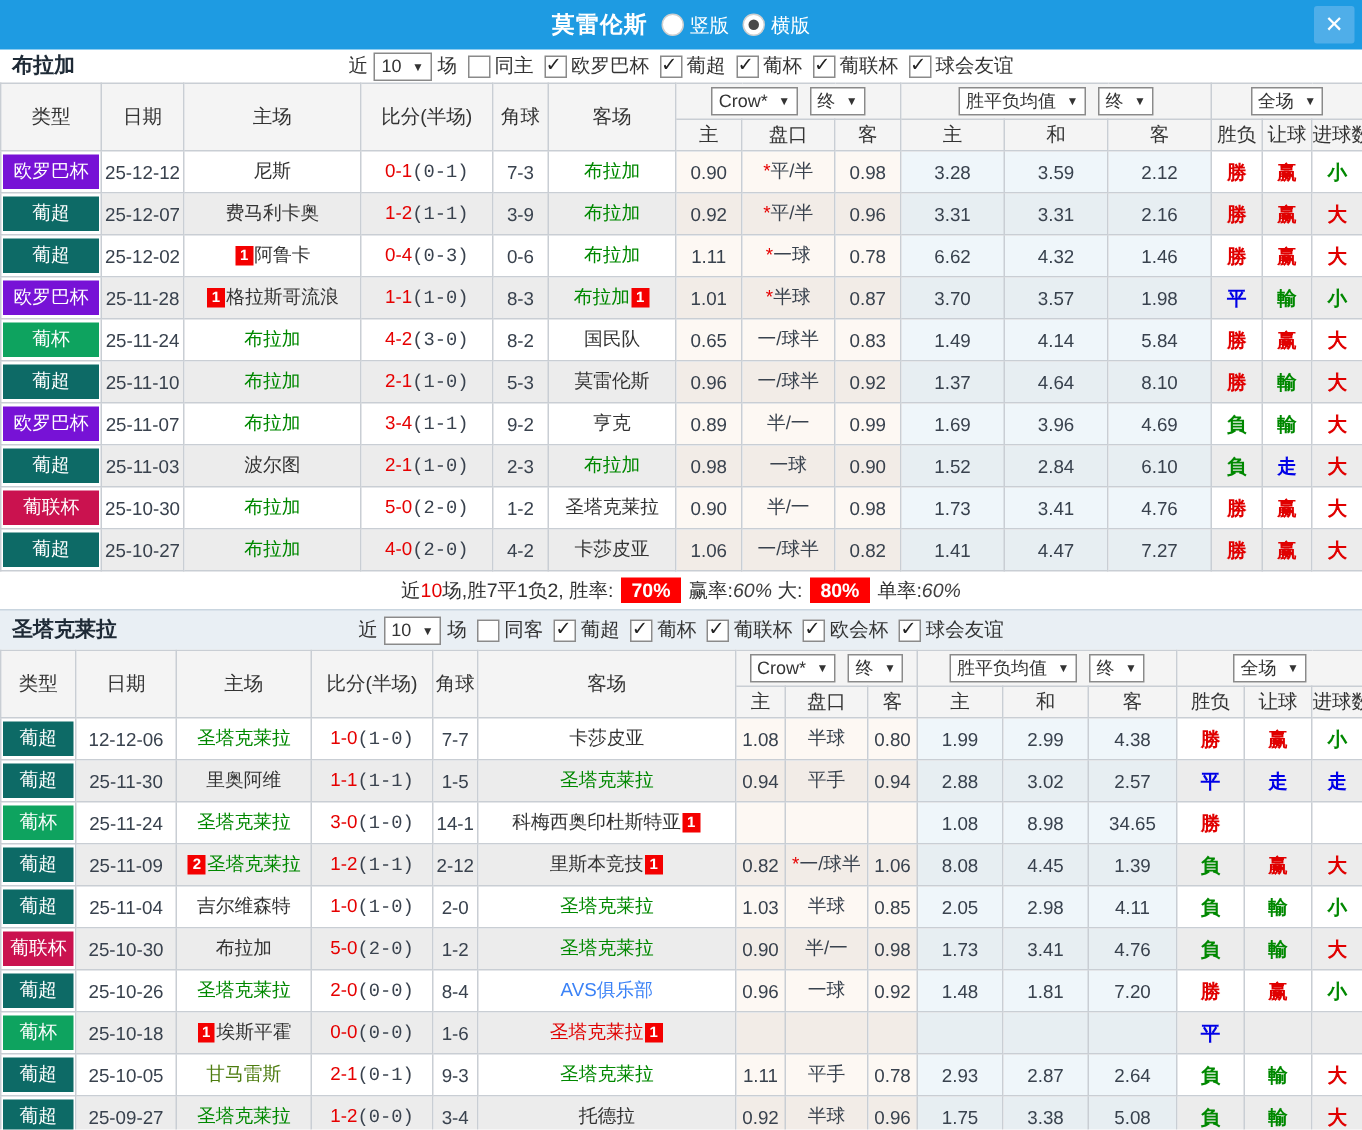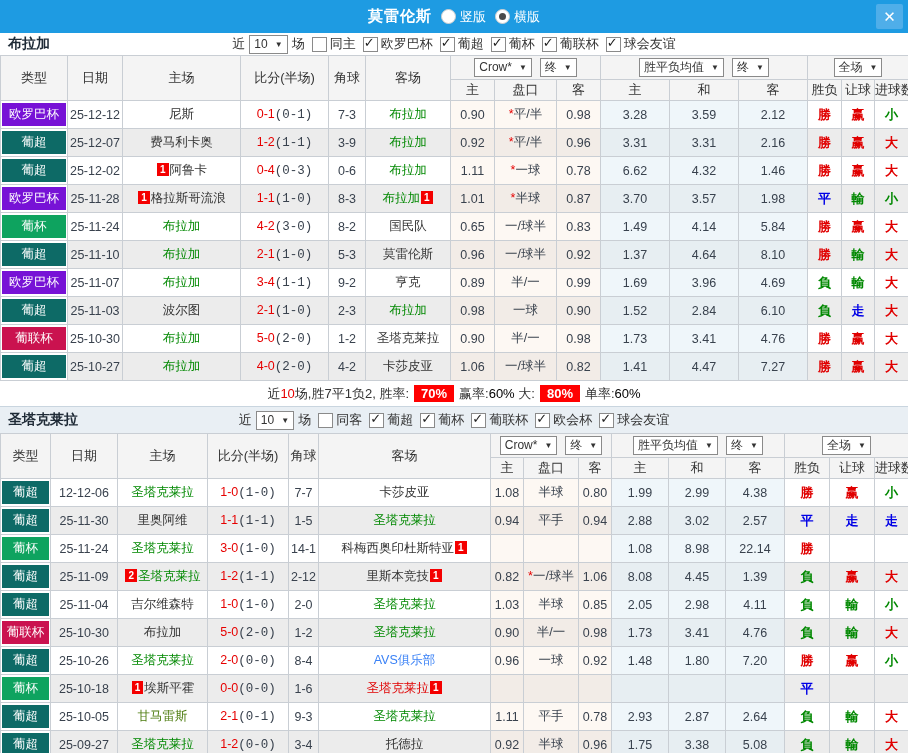--- a/index.html
+++ b/index.html
@@ -38,21 +38,21 @@
   .badge{display:block;margin:2px 1px;height:23px;line-height:23px;color:#fff;font-size:12.5px;}
   .card{background:#F40000;color:#fff;font-size:10px;font-weight:bold;padding:0 3px;display:inline-block;line-height:13px;vertical-align:1px;margin:0 1px;}
   .ft{color:#E60000;}
   .ht{color:#39424E;font-family:Liberation Mono, monospace;}
   .star{color:#E60000;}
   td.res{font-weight:bold;font-size:13px;}
   
   .summary{height:25px;display:flex;align-items:center;justify-content:center;font-size:13px;color:#333;}
   .summary .red{color:#E60000;}
   .summary .redbox{background:#FF0000;color:#fff;font-weight:bold;padding:1px 7px;margin:0 5px;}
-  .summary .bluepct{color:#000000;}
+  .summary .bluepct{color:#404040;font-style:italic;}
 </style>
 </head>
 <body>
 
 <div class="titlebar">
   <span class="page-title">莫雷伦斯</span>
   <span class="radio"></span>
   <span class="radio-label">竖版</span>
   <span class="radio sel"></span>
   <span class="radio-label">横版</span>
@@ -470,21 +470,21 @@
             <td class="plain">25-11-24</td>
             <td class="plain"><span style="color:#008800">圣塔克莱拉</span></td>
             <td class="plain"><span class="ft">3-0</span><span class="ht">(1-0)</span></td>
             <td class="plain">14-1</td>
             <td class="plain"><span style="color:#333333">科梅西奥印杜斯特亚</span><span class="card">1</span></td>
             <td class="hcp"></td>
             <td class="hcp"></td>
             <td class="hcp"></td>
             <td class="blu">1.08</td>
             <td class="blu">8.98</td>
-            <td class="blu">22.14</td>
+            <td class="blu">34.65</td>
             <td class="plain res" style="color:#E00000">勝</td>
             <td class="plain res" style="color:#333"></td>
             <td class="plain res" style="color:#333"></td>
           </tr>
           <tr>
             <td class="typec">
               <div class="badge" style="background:#0D6A66">葡超</div>
             </td>
             <td class="plain">25-11-09</td>
             <td class="plain"><span class="card">2</span><span style="color:#008800">圣塔克莱拉</span></td>
@@ -545,21 +545,21 @@
             </td>
             <td class="plain">25-10-26</td>
             <td class="plain"><span style="color:#008800">圣塔克莱拉</span></td>
             <td class="plain"><span class="ft">2-0</span><span class="ht">(0-0)</span></td>
             <td class="plain">8-4</td>
             <td class="plain"><span style="color:#3b82f6">AVS俱乐部</span></td>
             <td class="hcp">0.96</td>
             <td class="hcp">一球</td>
             <td class="hcp">0.92</td>
             <td class="blu">1.48</td>
-            <td class="blu">1.80</td>
+            <td class="blu">1.81</td>
             <td class="blu">7.20</td>
             <td class="plain res" style="color:#E00000">勝</td>
             <td class="plain res" style="color:#E00000">赢</td>
             <td class="plain res" style="color:#008800">小</td>
           </tr>
           <tr>
             <td class="typec">
               <div class="badge" style="background:#0EA35F">葡杯</div>
             </td>
             <td class="plain">25-10-18</td>

